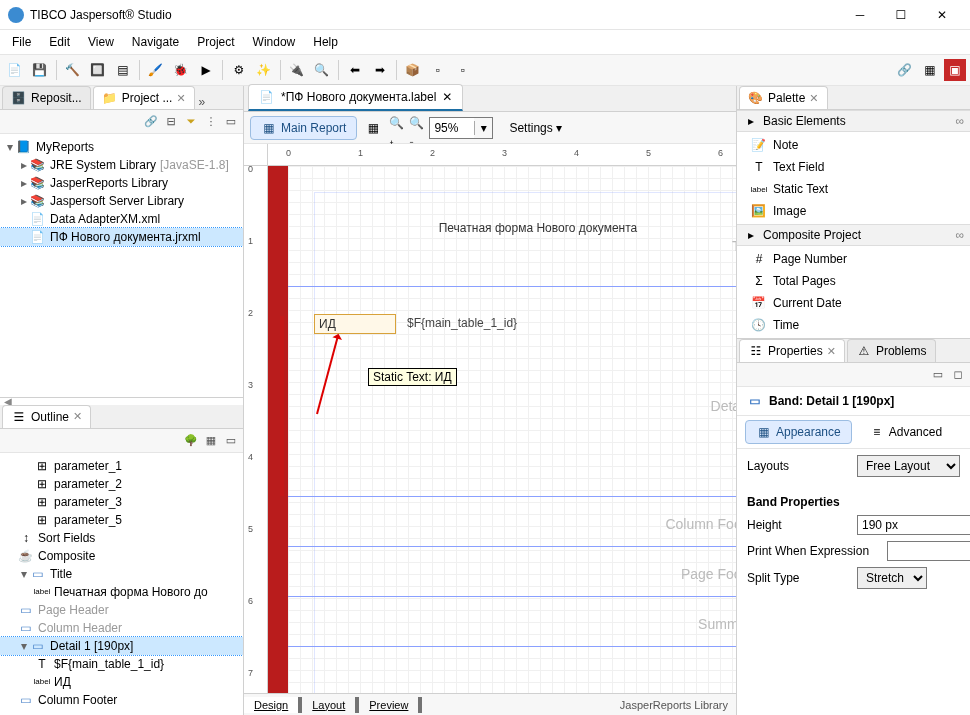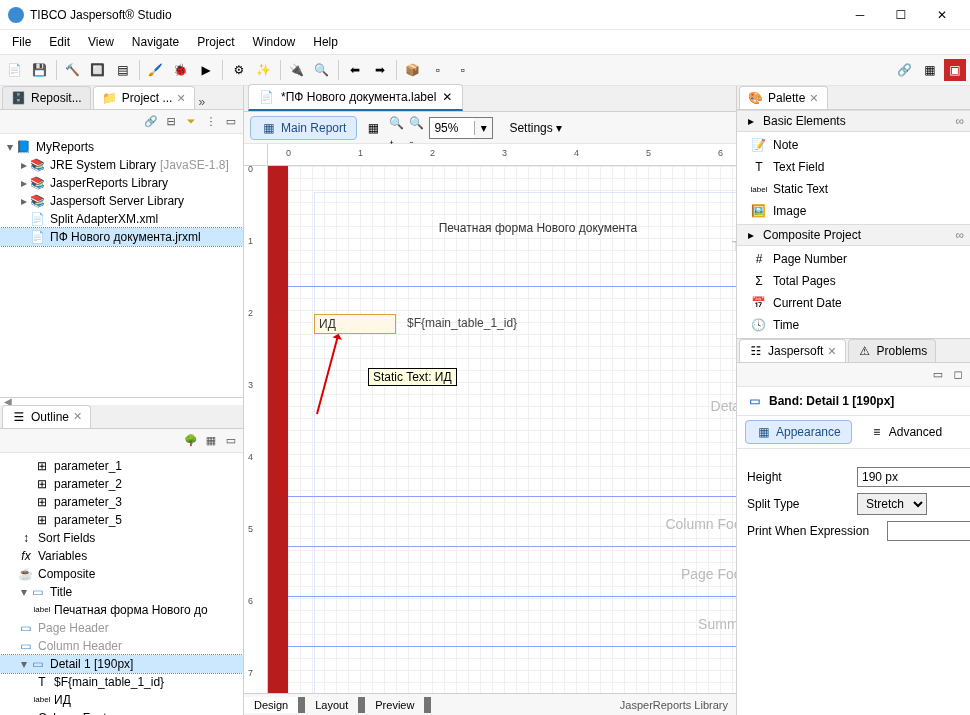--- a/index.html
+++ b/index.html
@@ -56,21 +56,21 @@
 .band-divider { position: absolute; left: 0; right: 0; height: 1px; background: #8aa0ff; }
 .band-label { position: absolute; right: 30px; color: #bbb; font-size: 14px; }
 .selected-band-marker { position: absolute; left: -8px; width: 4px; background: #c41818; }
 .red-arrow { position: absolute; width: 2px; background: #d00; transform-origin: bottom center; }
 .red-arrow:before { content:''; position:absolute; top:-8px; left:-4px; border:5px solid transparent; border-bottom-color:#d00; }
 .static-text-el { position: absolute; border: 1px solid #d8a23a; background: #fff8e8; padding: 2px 4px; font-size: 11px; color: #333; }
 .field-el { position: absolute; padding: 2px 4px; font-size: 11px; color: #444; }
 .report-title { position: absolute; font-size: 16px; color: #333; text-align: center; width: 100%; }
 .tooltip-static { position: absolute; background: #ffffe1; border: 1px solid #000; padding: 1px 4px; font-size: 11px; }
 .bottom-tabs { height: 22px; display: flex; align-items: center; border-top: 1px solid #d0d0d0; background: #f7f7f7; }
-.bottom-tab { padding: 2px 10px; border-right: 7px solid #737373; cursor: pointer; font-size: 11px; }
+.bottom-tab { padding: 2px 10px; border-right: 4px solid #737373; cursor: pointer; font-size: 11px; text-decoration: underline; }
 .bottom-tab.active { background: #fff; }
 .bottom-status { flex: 1; text-align: right; padding-right: 8px; font-size: 11px; color: #555; }
 .palette-group { padding: 2px 6px; background: #f2f2f2; border-top: 1px solid #ddd; border-bottom: 1px solid #ddd; display:flex; align-items:center; gap:4px; font-size:11px;}
 .palette-list { padding: 2px 0; }
 .palette-item { display: flex; align-items: center; gap: 6px; padding: 3px 14px; cursor: pointer; font-size: 12px; }
 .props-header { padding: 6px 10px; font-weight: bold; font-size: 13px; border-bottom: 1px solid #e5e5e5; display:flex; align-items:center; gap:6px;}
 .props-tabs { display: flex; gap: 6px; padding: 4px 8px; border-bottom: 1px solid #e5e5e5; }
 .props-tab { padding: 3px 10px; border: 1px solid transparent; border-radius: 4px; cursor: pointer; font-size: 11px; display:flex; align-items:center; gap:4px;}
 .props-tab.active { background: #e0ecff; border-color: #9cbde2; color: #1c4f82; }
 .props-section { padding: 6px 10px; }
@@ -216,21 +216,21 @@
         <span>JasperReports Library</span>
       </div>
       <div class="tree-row tree-indent-1">
         <span class="tree-caret">▸</span>
         <span class="tree-icon lib-folder">📚</span>
         <span>Jaspersoft Server Library</span>
       </div>
       <div class="tree-row tree-indent-1">
         <span class="tree-caret"></span>
         <span class="tree-icon">📄</span>
-        <span>Split AdapterXM.xml</span>
+        <span>Data AdapterXM.xml</span>
       </div>
       <div class="tree-row tree-indent-1 selected">
         <span class="tree-caret"></span>
         <span class="tree-icon">📄</span>
         <span>ПФ Нового документа.jrxml</span>
       </div>
     </div>
 
     <div style="height:8px;border-top:1px solid #d0d0d0;display:flex;align-items:center;justify-content:flex-start;padding:0 4px;">
         <span style="color:#888;font-size:10px;">◀</span>
@@ -261,26 +261,20 @@
           <span class="tree-icon">⊞</span>
           <span>parameter_3</span>
         </div>
       <div class="tree-row tree-indent-2">
           <span class="tree-icon">⊞</span>
           <span>parameter_5</span>
         </div>
       <div class="tree-row tree-indent-1">
           <span class="tree-icon">↕</span>
           <span>Sort Fields</span>
-        </div>
-      <div class="tree-row tree-indent-1">
-          <span class="tree-icon">
-            <i>fx</i>
-          </span>
-          <span>Variables</span>
         </div>
       <div class="tree-row tree-indent-1">
           <span class="tree-icon">☕</span>
           <span>Composite</span>
         </div>
       <div class="tree-row tree-indent-1">
           <span class="tree-caret">▾</span>
           <span class="tree-icon" style="color:#3b78c4;">▭</span>
           <span>Title</span>
         </div>
@@ -459,21 +453,21 @@
           <span class="ic">🕓</span>
           <span>Time</span>
         </div>
     </div>
 
     <hr class="panel-sep">
 
     <div class="view-tabs">
       <div class="view-tab">
         <span class="ic">☷</span>
-        <span>Jaspersoft</span>
+        <span>Properties</span>
         <span class="close-x">✕</span>
       </div>
       <div class="view-tab inactive">
         <span class="ic">⚠</span>
         <span>Problems</span>
       </div>
     </div>
     <div class="view-toolbar">
       <div class="mini-btn">▭</div>
       <div class="mini-btn">◻</div>
@@ -486,33 +480,40 @@
       <div class="props-tab active">
         <span class="ic">▦</span>
         <span>Appearance</span>
       </div>
       <div class="props-tab">
         <span class="ic">≡</span>
         <span>Advanced</span>
       </div>
     </div>
     <div class="props-section">
+      <div class="props-row">
+        <label>Layouts</label>
+        <select style="flex:1;">
+          <option>Free Layout</option>
+        </select>
+      </div>
     </div>
     <div class="props-section">
+      <div class="props-section-title">Band Properties</div>
       <div class="props-row">
         <label>Height</label>
         <input style="flex: 0 0 70px;" value="190 px">
+      </div>
+      <div class="props-row">
+        <label style="flex:0 0 130px;">Print When Expression</label>
+        <input style="flex: 0 0 34px;">
+
       </div>
       <div class="props-row">
         <label>Split Type</label>
         <select style="flex:0 0 70px;">
           <option>Stretch</option>
         </select>
       </div>
-      <div class="props-row">
-        <label style="flex:0 0 130px;">Print When Expression</label>
-        <input style="flex: 0 0 34px;">
-
-      </div>
     </div>
   </div>
 
 </div>
 
 </body></html>

